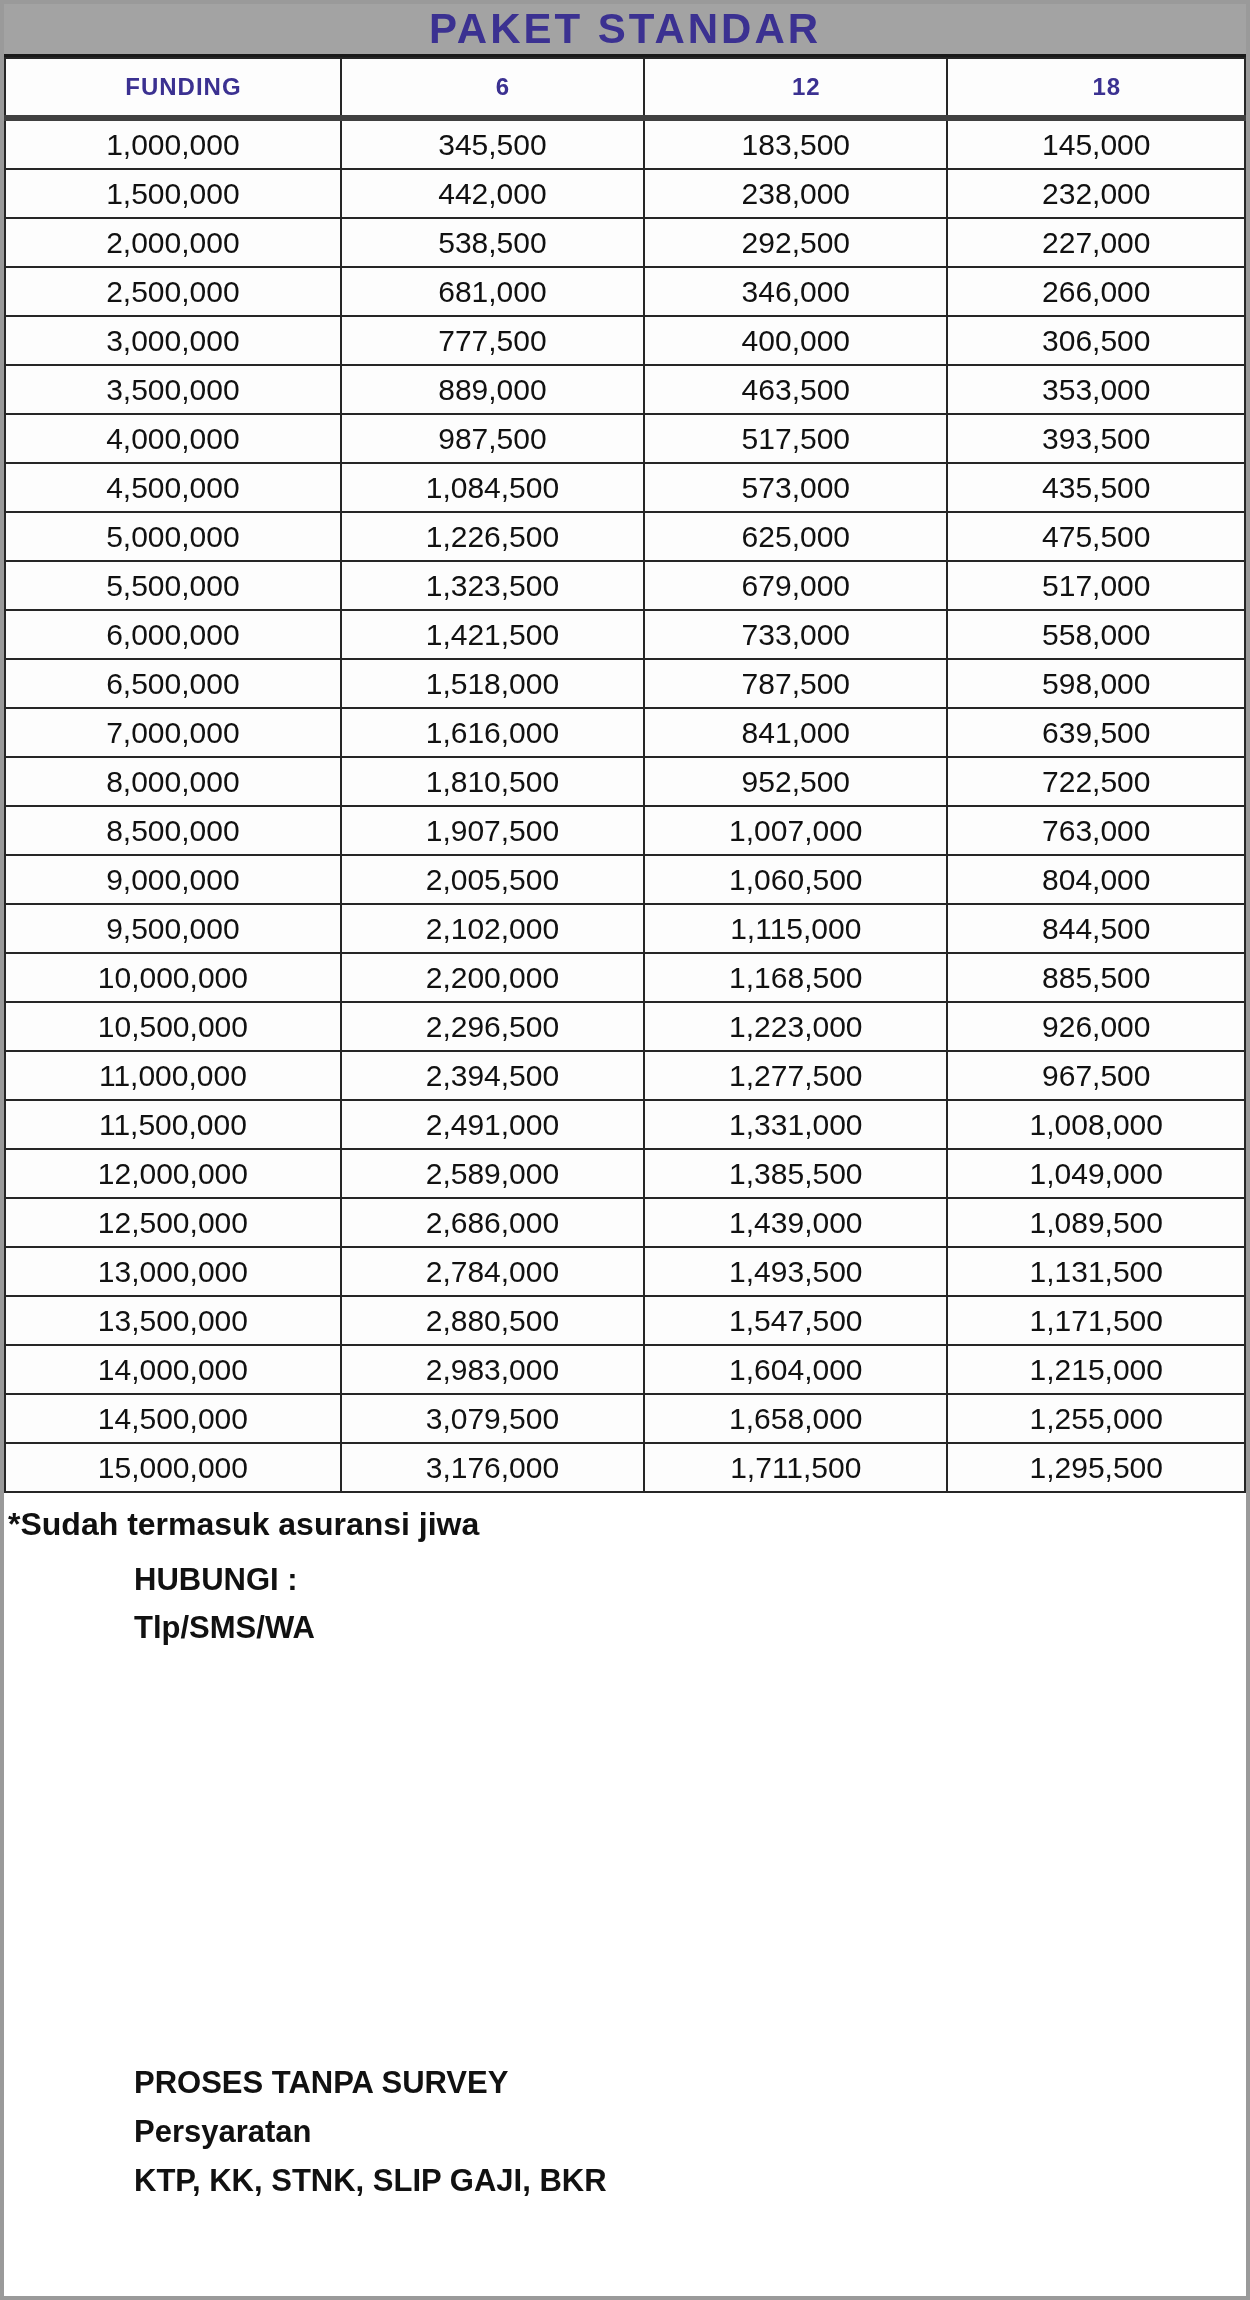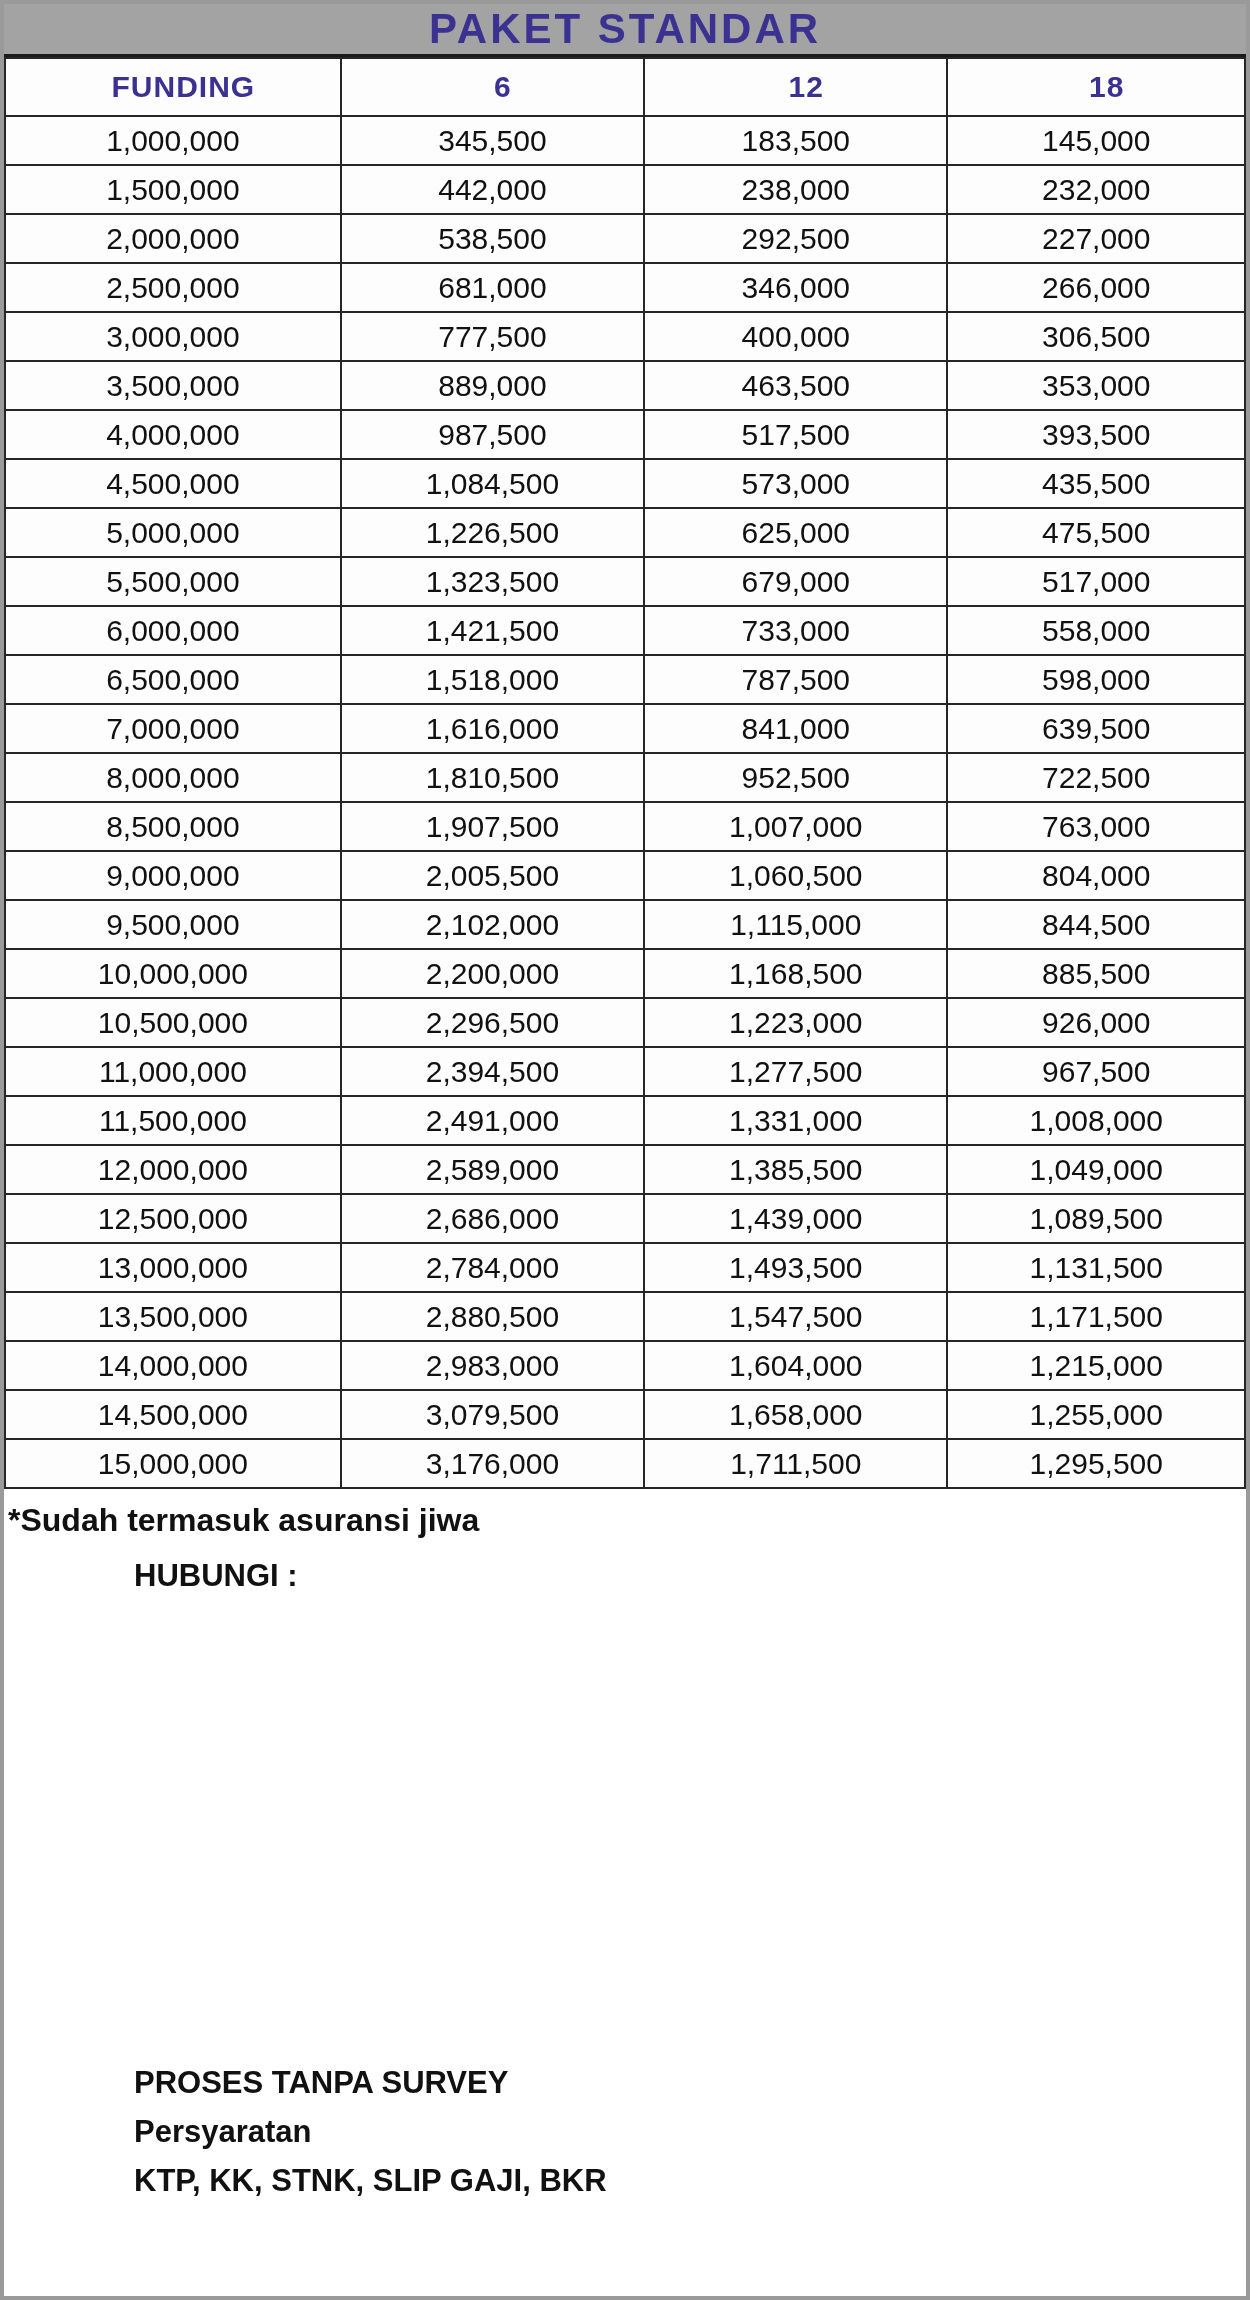--- a/index.html
+++ b/index.html
@@ -55,24 +55,24 @@
   .price-table td {
     border: 2px solid #262626;
     text-align: center;
     vertical-align: middle;
     padding: 0;
     background: #fdfdfd;
   }
   .price-table thead th {
     height: 56px;
     color: #3b3191;
-    font-size: 30px;
+    font-size: 24px;
     font-weight: bold;
     letter-spacing: 1px;
-    border-bottom: 1px solid #404040;
+    border-bottom: 6px solid #404040;
     padding-left: 21px;
   }
   .price-table tbody td {
     height: 47px;
     color: #111111;
     font-size: 30px;
     font-weight: 400;
     letter-spacing: 0px;
   }
   
@@ -307,20 +307,21 @@
           <td>1,711,500</td>
           <td>1,295,500</td>
         </tr>
       </tbody>
   </table>
 
   <div class="footnote">*Sudah termasuk asuransi jiwa</div>
 
   <div class="contact-block">
     <div class="contact-line">HUBUNGI :</div>
+    <div class="contact-line">Tlp/SMS/WA</div>
   </div>
 
   <div class="req-block">
     <div class="req-line">PROSES TANPA SURVEY</div>
     <div class="req-line sub">Persyaratan</div>
     <div class="req-line">KTP, KK, STNK, SLIP GAJI, BKR</div>
   </div>
 
 </div>
 

